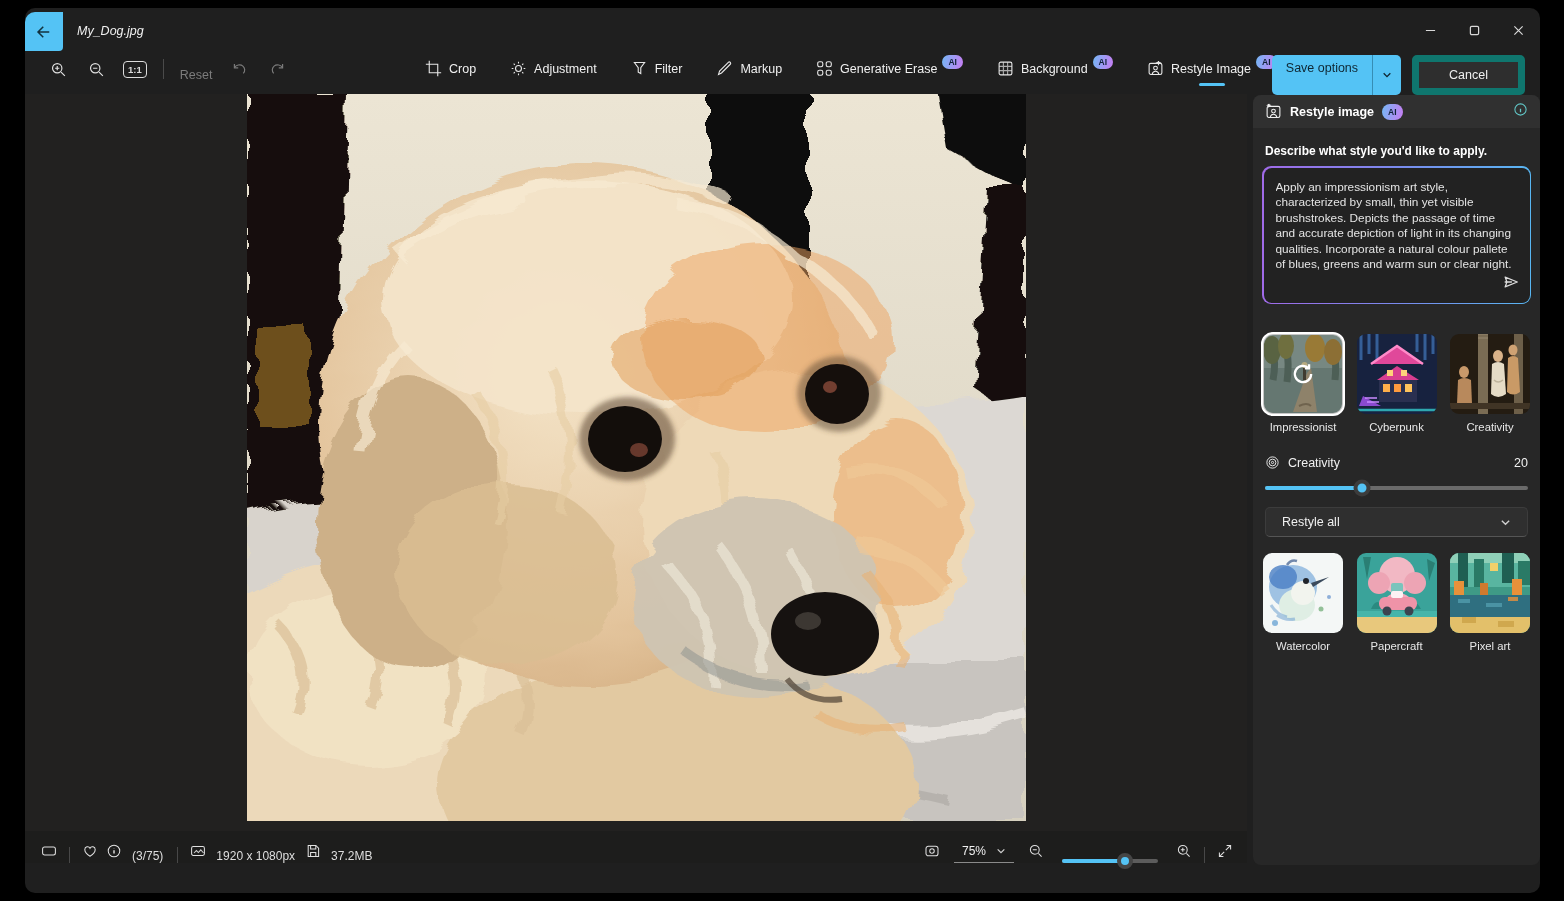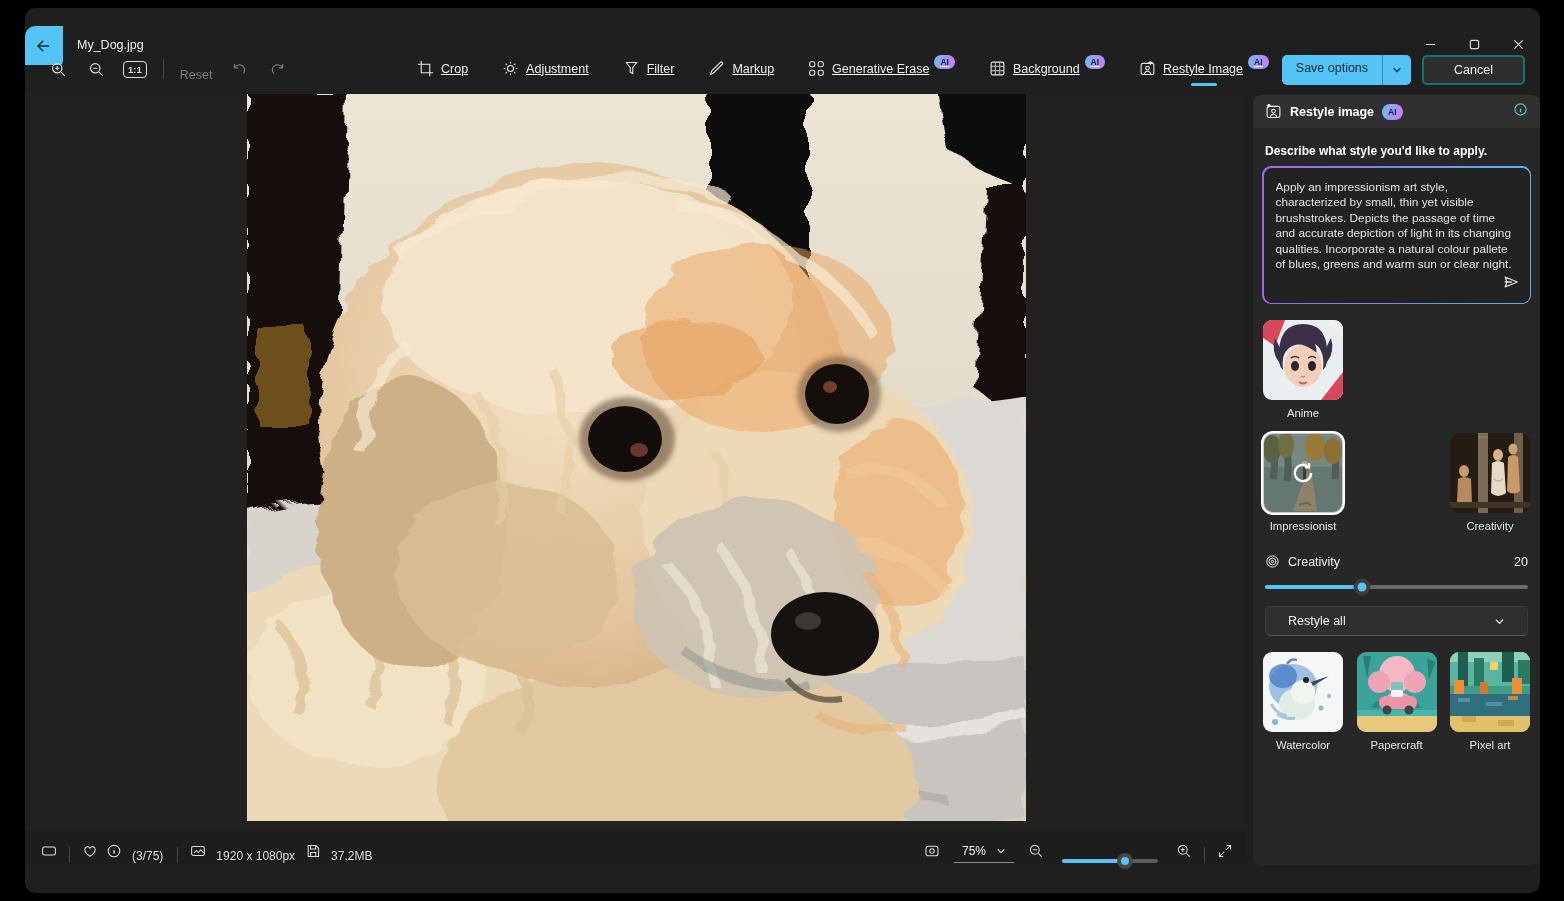--- a/index.html
+++ b/index.html
@@ -1,50 +1,50 @@
 <!DOCTYPE html>
 <html><head>
 <meta charset="utf-8">
 <style>
   * { margin:0; padding:0; box-sizing:border-box; }
   html,body { width:1564px; height:901px; background:#000; font-family:"Liberation Sans",sans-serif; overflow:hidden; }
   .window { position:absolute; left:25px; top:8px; width:1515px; height:885px; background:#1f1f1f; border-radius:10px; overflow:hidden; color:#fff; }
 
   
-  .titlebar { position:absolute; left:0; top:18px; width:100%; height:40px; }
+  .titlebar { position:absolute; left:0; top:4px; width:100%; height:40px;font-style:italic; }
   .back-btn { position:absolute; left:0; top:0; width:38px; height:39px; background:#54c3f5; border-radius:10px 0 4px 0; display:flex; align-items:center; justify-content:center; cursor:pointer; }
   .back-btn svg { width:18px; height:18px; stroke:#12323f; }
   .file-title { position:absolute; left:52px; top:12px; font-size:12.5px; color:#f0f0f0; }
   .win-controls { position:absolute; right:0; top:0; display:flex; }
   .win-btn { width:44px; height:36px; display:flex; align-items:center; justify-content:center; color:#d8d8d8; font-size:13px; }
   .win-btn svg { width:11px; height:11px; stroke:#d8d8d8; fill:none; stroke-width:1.3; }
 
   
   .toolbar { position:absolute; left:0; top:44px; width:100%; height:40px; }
   .tools-left { position:absolute; left:22px; top:4px; display:flex; align-items:center; gap:16px; }
   .tool-ic { width:22px; height:22px; display:flex; align-items:center; justify-content:center; cursor:pointer; }
   .tool-ic svg { width:17px; height:17px; stroke:#e0e0e0; fill:none; stroke-width:1.4; }
   .tool-ic.dim svg { stroke:#7a7a7a; }
   .ratio-box { border:1.5px solid #dcdcdc; border-radius:4px; font-size:9.5px; font-weight:bold; color:#dcdcdc; padding:2px 4px; cursor:pointer; }
   .v-div { width:1px; height:20px; background:#4a4a4a; }
   .reset-lbl { font-size:12.5px; color:#7c7c7c; cursor:default;margin-top:12px; }
 
-  .tabs-center { position:absolute; left:390px; top:2px; display:flex; align-items:center; gap:30px;text-decoration:underline; }
+  .tabs-center { position:absolute; left:398px; top:2px; display:flex; align-items:center; gap:30px; }
   .tab { display:flex; align-items:center; gap:7px; padding:6px 2px 9px 2px; cursor:pointer; position:relative; }
   .tab svg { width:17px; height:17px; stroke:#e8e8e8; fill:none; stroke-width:1.3; }
   .tab-label { font-size:12.5px; color:#f0f0f0; white-space:nowrap; }
   .ai-pill { background:linear-gradient(100deg,#74b7f5,#c77df2); color:#10233a; font-size:8.5px; font-weight:bold; border-radius:8px; padding:2px 6px; margin-left:-2px; transform:translateY(-7px); }
   .tab.active::after { content:""; position:absolute; left:50%; transform:translateX(-50%); bottom:0; width:26px; height:3px; border-radius:2px; background:#54c3f5; }
 
   .actions-right { position:absolute; right:15px; top:3px; display:flex; gap:11px; }
   .save-split { display:flex; background:#54c3f5; border-radius:5px; overflow:hidden; cursor:pointer; }
   .save-main { padding:6px 14px; font-size:12.5px; color:#0f2733; }
   .save-chevron { display:flex; align-items:center; padding:0 9px; border-left:1px solid rgba(0,40,60,.35); }
   .save-chevron svg { width:10px; height:10px; stroke:#0f2733; fill:none; stroke-width:1.6; }
-  .cancel-btn { background:#2e2e2e; border:2px solid #0f766e; border-radius:5px; padding:6px 30px; font-size:12.5px; color:#f0f0f0; cursor:pointer; }
+  .cancel-btn { background:#2e2e2e; border:7px solid #0f766e; border-radius:5px; padding:6px 30px; font-size:12.5px; color:#f0f0f0; cursor:pointer; }
 
   
   .canvas { position:absolute; left:0; top:86px; width:1222px; height:737px; background:#222120; }
   .photo { position:absolute; left:222px; top:0px; width:779px; height:727px; }
 
   
   .statusbar { position:absolute; left:0; top:823px; width:1222px; height:32px; background:#1d1d1c; display:flex; align-items:flex-end; font-size:12px; color:#e6e6e6; }
   .sb-ic { width:24px; height:24px; display:flex; align-items:center; justify-content:center; cursor:pointer; flex:0 0 auto; }
   .sb-ic svg { width:16px; height:16px; stroke:#e0e0e0; fill:none; stroke-width:1.3; }
   .sb-div { width:1px; height:16px; background:#484848; margin:0 8px; flex:0 0 auto; }
@@ -82,21 +82,21 @@
   .refresh-ov svg { width:28px; height:28px; stroke:#fff; fill:none; stroke-width:2; }
   .style-label { text-align:center; font-size:11.3px; color:#e8e8e8; margin-top:7px; }
 
   .creativity-row { display:flex; align-items:center; margin:22px 12px 0 12px; gap:8px; }
   .creativity-row svg { width:15px; height:15px; stroke:#e8e8e8; fill:none; stroke-width:1.3; }
   .creativity-label { font-size:12.5px; color:#f0f0f0; }
   .creativity-val { margin-left:auto; font-size:12.5px; color:#f0f0f0; }
   .cre-slider { position:relative; height:4px; border-radius:2px; background:#6a6a6a; margin:16px 12px 0 12px; cursor:pointer; }
   .cre-slider .fill { position:absolute; left:0; top:0; height:100%; border-radius:2px; background:#54c3f5; }
   .cre-slider .thumb { position:absolute; top:50%; transform:translate(-50%,-50%); width:17px; height:17px; border-radius:50%; background:#54c3f5; border:4px solid #3c3c3c; }
-  .restyle-all { margin:17px 12px 0 12px; height:30px; background:#2f2f2f; border:1px solid #3c3c3c; border-bottom-color:#555; border-radius:5px; display:flex; align-items:center; padding:0 22px; cursor:pointer; }
+  .restyle-all { margin:17px 12px 0 12px; height:30px; background:#2f2f2f; border:1px solid #3c3c3c; border-bottom-color:#555; border-radius:5px; display:flex; align-items:center; padding:0 16px; cursor:pointer; }
   .restyle-all span { font-size:12.5px; color:#f0f0f0; }
   .restyle-all svg { width:11px; height:11px; stroke:#d0d0d0; fill:none; stroke-width:1.5; margin-left:auto; }
 </style>
 </head>
 <body>
 
 <div class="window">
 
   <div class="titlebar">
     <div class="back-btn">
@@ -390,39 +390,20 @@
     <div class="prompt-wrap">
       <div class="prompt-inner">
         <textarea class="prompt-text" spellcheck="false" style="">Apply an impressionism art style, characterized by small, thin yet visible brushstrokes. Depicts the passage of time and accurate depiction of light in its changing qualities. Incorporate a natural colour pallete of blues, greens and warm sun or clear night.</textarea>
         <span class="send-btn"><svg viewBox="0 0 20 20">
               <path d="M3 10h8M3.5 4.5L17 10 3.5 15.5l2-5.5-2-5.5z" stroke-linejoin="round"></path>
             </svg></span>
       </div>
     </div>
 
     <div class="style-grid">
-      <div class="style-cell">
-        <div class="thumb">
-          <svg viewBox="0 0 80 80">
-              <rect width="80" height="80" fill="#e9eef2"></rect>
-              <path d="M0 0h22l-10 26L0 18z" fill="#d8485a"></path>
-              <path d="M80 52L58 80h22z" fill="#d8485a"></path>
-              <path d="M62 0h18v16z" fill="#f0f0f0"></path>
-              <ellipse cx="40" cy="46" rx="19" ry="21" fill="#f4cfb8"></ellipse>
-              <path d="M16 30 Q18 4 40 4 Q63 4 64 30 Q66 44 60 50 Q62 30 52 24 Q56 36 50 30 Q36 20 26 28 Q18 34 20 50 Q14 44 16 30 Z" fill="#3b3047"></path>
-              <path d="M12 18 q-4 14 4 24 l4-8z M68 18 q4 14 -4 24 l-4-8z" fill="#3b3047"></path>
-              <ellipse cx="32" cy="46" rx="4" ry="5" fill="#2a2530"></ellipse>
-              <ellipse cx="49" cy="46" rx="4" ry="5" fill="#2a2530"></ellipse>
-              <path d="M28 38 q4 -3 8 0 M45 38 q4 -3 8 0" stroke="#3b3047" stroke-width="1.6" fill="none"></path>
-              <path d="M38 56 q2 2 4 0" stroke="#c98a7a" stroke-width="1.5" fill="none"></path>
-              <path d="M36 62 q4 3 8 0" stroke="#b56a6a" stroke-width="1.8" fill="none"></path>
-            </svg>
-        </div>
-        <div class="style-label">Anime</div>
-      </div>
     </div>
 
     <div class="style-grid" style="margin-top:14px">
       <div class="style-cell">
         <div class="thumb selected">
           <svg viewBox="0 0 80 80">
               <rect width="80" height="80" fill="#7d948c"></rect>
               <rect width="80" height="34" fill="#95aba3"></rect>
               <path d="M8 6 q6 20 2 40 M22 2 q5 22 2 46 M70 8 q4 18 2 38" stroke="#5d7468" stroke-width="7" fill="none"></path>
               <ellipse cx="9" cy="16" rx="9" ry="14" fill="#6d7a4e"></ellipse>
@@ -435,20 +416,41 @@
               <circle cx="41.5" cy="31" r="3" fill="#e8d9a0"></circle>
             </svg>
           <div class="refresh-ov">
             <svg viewBox="0 0 24 24">
                 <path d="M19 12a7 7 0 11-2.05-4.95"></path>
                 <path d="M17.2 3.6v3.6h-3.6" stroke-linejoin="round"></path>
               </svg>
           </div>
         </div>
         <div class="style-label">Impressionist</div>
+      </div>
+      <div class="style-cell">
+        <div class="thumb">
+          <svg viewBox="0 0 80 80">
+              <rect width="80" height="80" fill="#17223f"></rect>
+              <path d="M4 0v26M12 0v20M20 0v28M60 0v18M68 0v26M76 0v20" stroke="#3e6fae" stroke-width="3" opacity=".8"></path>
+              <path d="M14 30 L40 12 L66 30 Z" fill="#e0489a"></path>
+              <path d="M14 30 L40 12 L66 30" stroke="#ff8ac9" stroke-width="2.5" fill="none"></path>
+              <path d="M20 46 L40 32 L62 46 Z" fill="#d83e90"></path>
+              <rect x="22" y="46" width="38" height="22" fill="#2a3050"></rect>
+              <rect x="26" y="50" width="7" height="8" fill="#ffae4a"></rect>
+              <rect x="37" y="50" width="7" height="8" fill="#ff9a3e"></rect>
+              <rect x="48" y="50" width="7" height="8" fill="#ffc35c"></rect>
+              <rect x="30" y="36" width="6" height="6" fill="#ffd27a"></rect>
+              <rect x="44" y="36" width="6" height="6" fill="#ffd27a"></rect>
+              <path d="M6 62 l18 10 h-22z" fill="#8a4ad0"></path>
+              <path d="M8 64 h12 M10 68 h12" stroke="#c98aff" stroke-width="1.6"></path>
+              <path d="M0 76 h80" stroke="#3ae0e0" stroke-width="2.5" opacity=".7"></path>
+            </svg>
+        </div>
+        <div class="style-label">Cyberpunk</div>
       </div>
       <div class="style-cell">
         <div class="thumb">
           <svg viewBox="0 0 80 80">
               <rect width="80" height="80" fill="#241c12"></rect>
               <rect x="28" y="0" width="10" height="80" fill="#7a6c54"></rect>
               <rect x="64" y="0" width="9" height="80" fill="#6d5f49"></rect>
               <path d="M28 0h10M28 4h10" stroke="#8d7f67" stroke-width="1.4"></path>
               <ellipse cx="48" cy="22" rx="5" ry="6" fill="#d9b288"></ellipse>
               <path d="M42 30 Q48 26 54 30 L56 60 Q48 66 41 60 Z" fill="#e6dcc6"></path>

